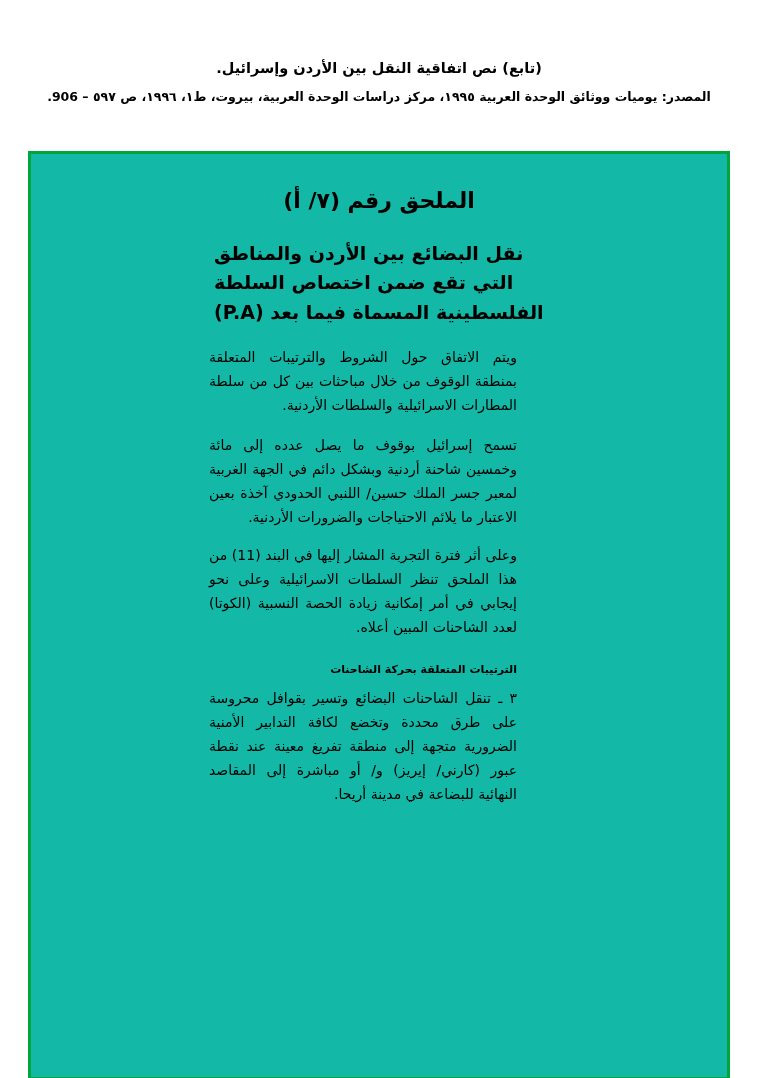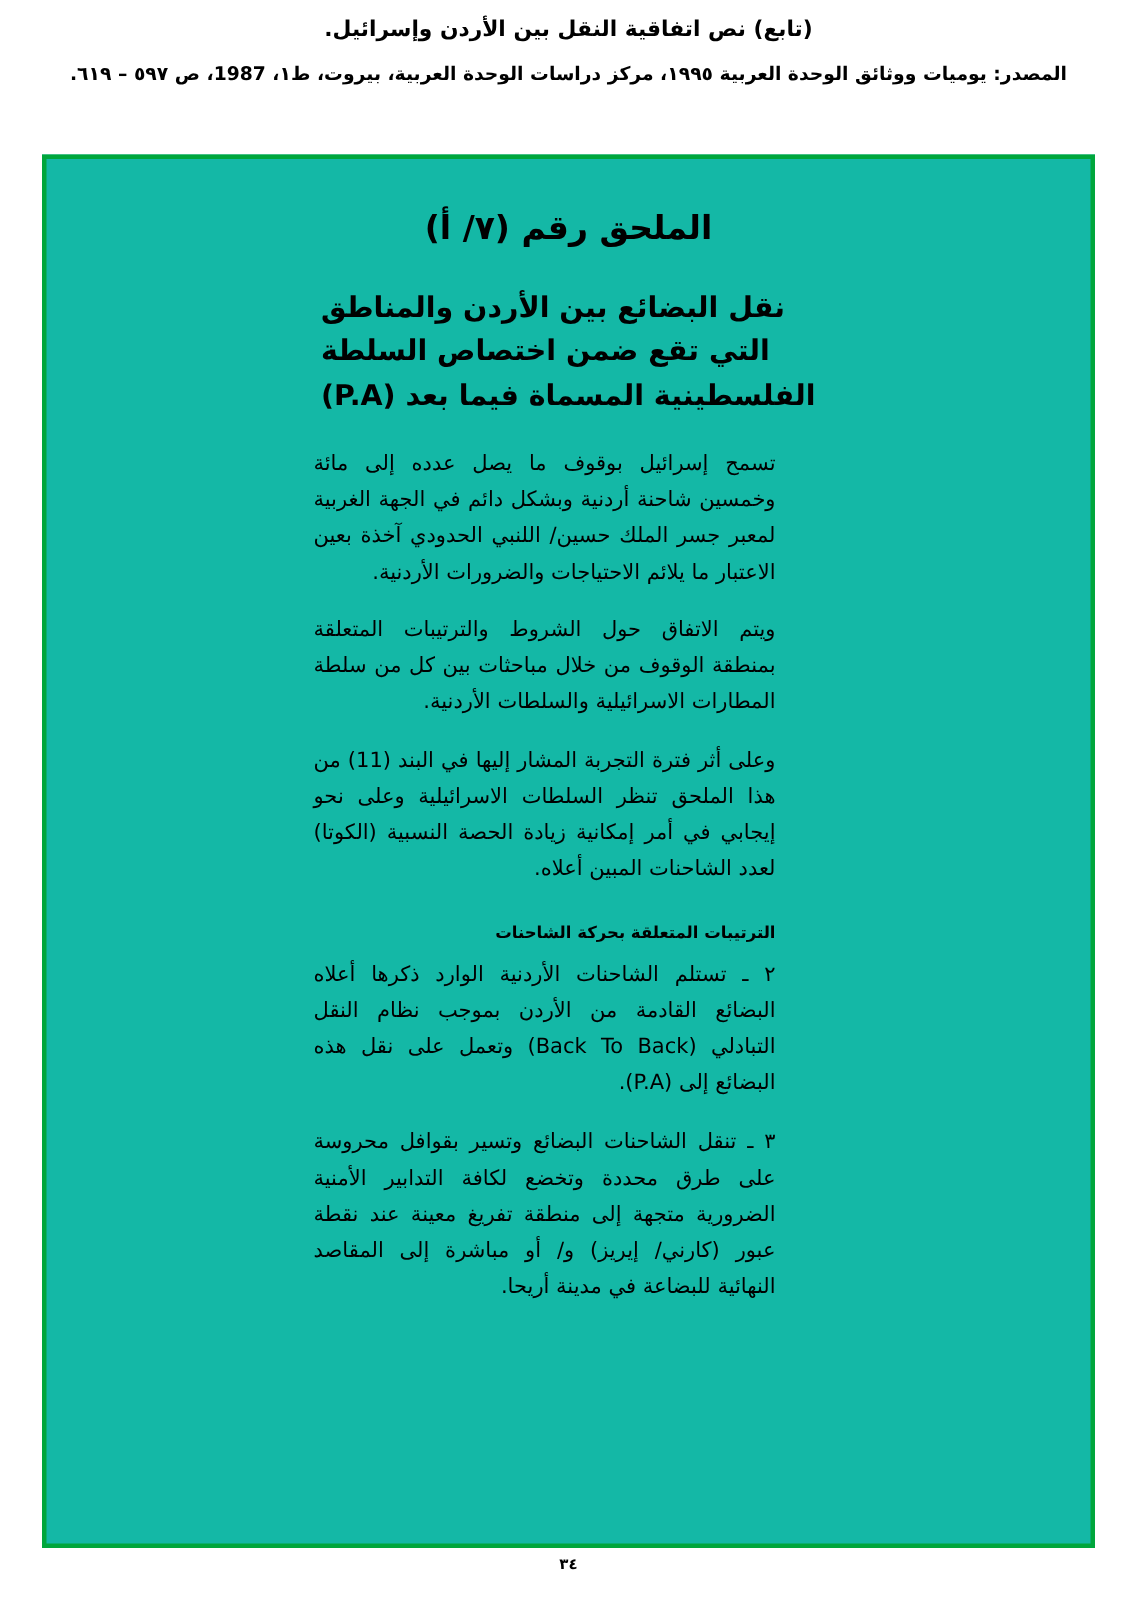--- a/index.html
+++ b/index.html
@@ -13,20 +13,21 @@
     position: relative;
     font-family: "DejaVu Sans", "Liberation Sans", sans-serif;
     color: #000000;
     overflow: hidden;
   }
   .page {
     width: 758px;
     height: 1016px;
     position: relative;
     box-sizing: border-box;
+    margin-top: 48px;
   }
 
   
   .header {
     padding-top: 10px;
     text-align: center;
   }
   .header-title {
     font-size: 14.5px;
     font-weight: bold;
@@ -116,37 +117,36 @@
     font-weight: bold;
   }
 </style>
 </head>
 <body>
 
 <div class="page">
 
   <div class="header">
     <div class="header-title">(تابع) نص اتفاقية النقل بين الأردن وإسرائيل.</div>
-    <div class="header-source">المصدر: يوميات ووثائق الوحدة العربية ١٩٩٥، مركز دراسات الوحدة العربية، بيروت، ط١، 1987، ص ٥٩٧ – ٦١٩.</div>
+    <div class="header-source">المصدر: يوميات ووثائق الوحدة العربية ١٩٩٥، مركز دراسات الوحدة العربية، بيروت، ط١، ١٩٩٦، ص ٥٩٧ – 906.</div>
   </div>
 
   <div class="frame">
     <div class="frame-inner">
 
       <div class="doc-title">الملحق رقم (٧/ أ)</div>
       <div class="doc-subtitle">نقل البضائع بين الأردن والمناطق التي تقع ضمن اختصاص السلطة الفلسطينية المسماة فيما بعد (P.A)</div>
 
       <div class="body-col">
+        <p class="para">ويتم الاتفاق حول الشروط والترتيبات المتعلقة بمنطقة الوقوف من خلال مباحثات بين كل من سلطة المطارات الاسرائيلية والسلطات الأردنية.</p>
         <p class="para lead">تسمح إسرائيل بوقوف ما يصل عدده إلى مائة وخمسين شاحنة أردنية وبشكل دائم في الجهة الغربية لمعبر جسر الملك حسين/ اللنبي الحدودي آخذة بعين الاعتبار ما يلائم الاحتياجات والضرورات الأردنية.</p>
-        <p class="para">ويتم الاتفاق حول الشروط والترتيبات المتعلقة بمنطقة الوقوف من خلال مباحثات بين كل من سلطة المطارات الاسرائيلية والسلطات الأردنية.</p>
         <p class="para">وعلى أثر فترة التجربة المشار إليها في البند (11) من هذا الملحق تنظر السلطات الاسرائيلية وعلى نحو إيجابي في أمر إمكانية زيادة الحصة النسبية (الكوتا) لعدد الشاحنات المبين أعلاه.</p>
 
         <div class="section-head">الترتيبات المتعلقة بحركة الشاحنات</div>
 
-        <p class="para">٢ ـ تستلم الشاحنات الأردنية الوارد ذكرها أعلاه البضائع القادمة من الأردن بموجب نظام النقل التبادلي (Back To Back) وتعمل على نقل هذه البضائع إلى (P.A).</p>
         <p class="para">٣ ـ تنقل الشاحنات البضائع وتسير بقوافل محروسة على طرق محددة وتخضع لكافة التدابير الأمنية الضرورية متجهة إلى منطقة تفريغ معينة عند نقطة عبور (كارني/ إيريز) و/ أو مباشرة إلى المقاصد النهائية للبضاعة في مدينة أريحا.</p>
       </div>
 
     </div>
   </div>
 
   <div class="footer">٣٤</div>
 
 </div>
 

